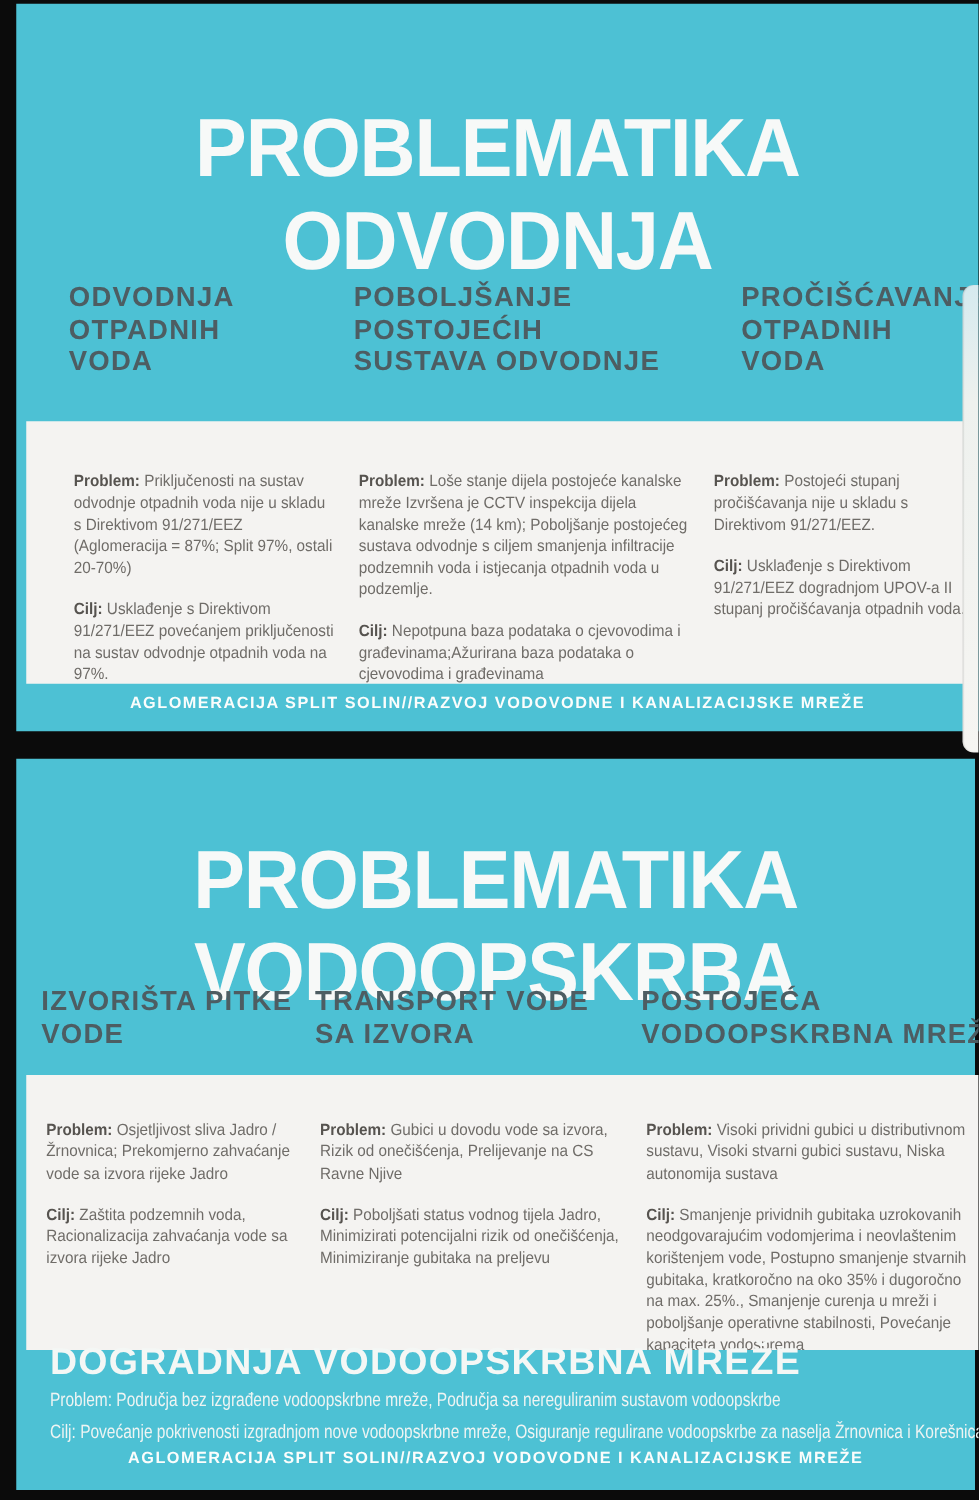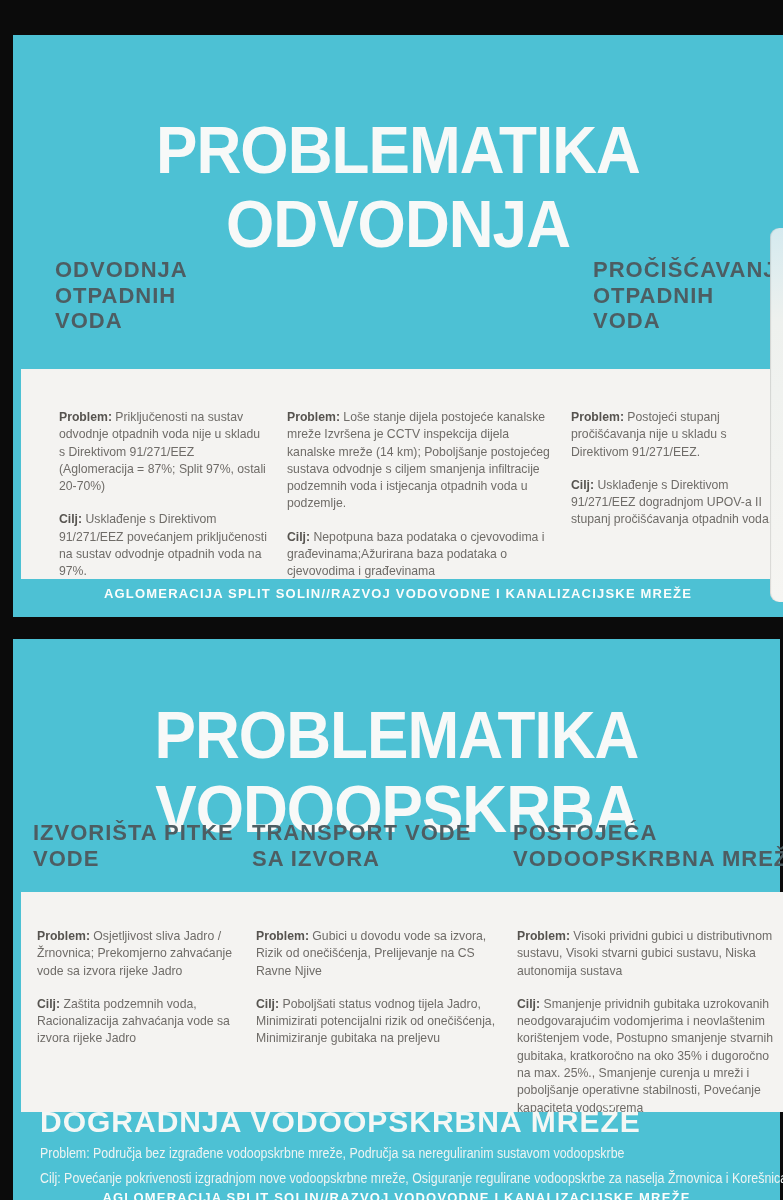--- a/index.html
+++ b/index.html
@@ -1,19 +1,19 @@
 <!DOCTYPE html>
 <html><head>
 <meta charset="utf-8">
 <style>
   html,body { margin:0; padding:0; background:#0b0b0b; }
   #canvas { position:relative; width:783px; height:1200px; background:#0b0b0b; overflow:hidden;
             font-family:"Liberation Sans","DejaVu Sans",sans-serif; }
 
-  .slide { position:absolute; background:#4dc1d4;margin-top:32px; }
+  .slide { position:absolute; background:#4dc1d4; }
   #slide1 { left:13px; top:3px;   width:770px; height:582px; }
   #slide2 { left:13px; top:607px; width:767px; height:585px; }
 
   .big-title { position:absolute; left:0; width:100%; text-align:center;
                font-weight:bold; color:#f7f9f8; font-size:66px; line-height:74px;
                letter-spacing:-1px; transform:scaleX(0.94); }
   #slide1 .big-title { top:34px; }
   #slide2 .big-title { top:15px; }
 
   .col-head { position:absolute; font-weight:bold; color:#4d5d62;
@@ -60,20 +60,21 @@
 </head>
 <body>
 
 <div id="canvas">
 
   <section class="slide" id="slide1">
     <h1 class="big-title">PROBLEMATIKA<br>ODVODNJA</h1>
 
     <div class="heads">
       <div class="col-head s1c1">ODVODNJA<br>OTPADNIH<br>VODA</div>
+      <div class="col-head s1c2">POBOLJŠANJE<br>POSTOJEĆIH<br>SUSTAVA ODVODNJE</div>
       <div class="col-head s1c3">PROČIŠĆAVANJE<br>OTPADNIH<br>VODA</div>
     </div>
 
     <div class="panel">
       <div class="body-col s1c1">
         <p class="para"><b>Problem:</b><span> Priključenosti na sustav odvodnje otpadnih voda nije u skladu s Direktivom 91/271/EEZ (Aglomeracija = 87%; Split 97%, ostali 20-70%)</span></p>
         <p class="para cilj"><b>Cilj:</b><span> Usklađenje s Direktivom 91/271/EEZ povećanjem priključenosti na sustav odvodnje otpadnih voda na 97%.</span></p>
       </div>
       <div class="body-col s1c2">
         <p class="para"><b>Problem:</b><span> Loše stanje dijela postojeće kanalske mreže Izvršena je CCTV inspekcija dijela kanalske mreže (14 km); Poboljšanje postojećeg sustava odvodnje s ciljem smanjenja infiltracije podzemnih voda i istjecanja otpadnih voda u podzemlje.</span></p>

